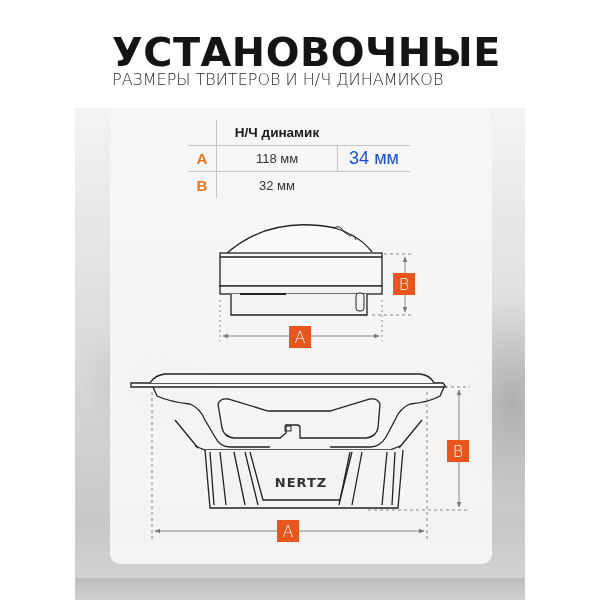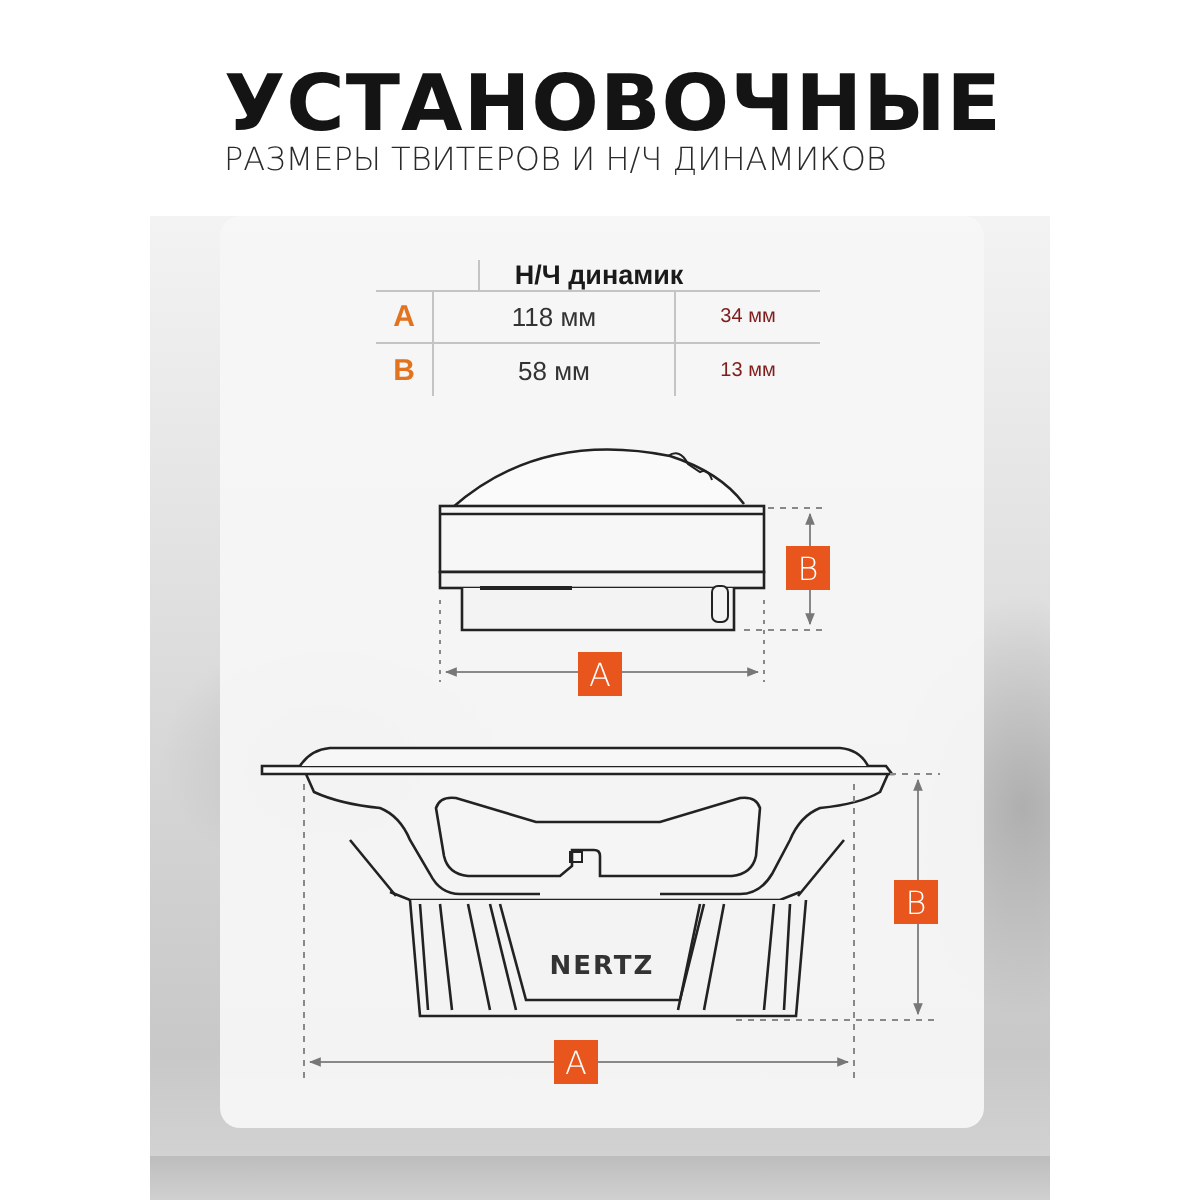--- a/index.html
+++ b/index.html
@@ -30,25 +30,25 @@
     background: linear-gradient(180deg, #bdbdbd, #d0d0d0);
   }
   .panel {
     position: absolute; left: 110px; top: 108px; width: 382px; height: 456px;
     background: rgba(246,246,246,0.93); border-radius: 10px;
   }
 
   
   .spec-table { position: absolute; left: 188px; top: 120px; width: 222px; }
   .spec-table .row { display: flex; height: 26px; align-items: center; }
-  .spec-table .row.header { height: 26px; border-bottom: 1px solid #c4c4c4; flex-direction: column; }
+  .spec-table .row.header { height: 26px; border-bottom: 1px solid #c4c4c4; }
   .spec-table .row.r1 { border-bottom: 1px solid #c4c4c4; }
   .spec-table .c0 { width: 28px; text-align: center; font-weight: bold; color: #e2741f; font-size: 15px; height: 100%; display:flex; align-items:center; justify-content:center; }
   .spec-table .c1 { width: 121px; text-align: center; font-size: 13px; color: #333; border-left: 1px solid #c4c4c4; height: 100%; display:flex; align-items:center; justify-content:center; }
-  .spec-table .c2 { width: 73px; text-align: center; font-size: 10px; color: #7f1d1d; border-left: 1px solid #c4c4c4; height: 100%; display:flex; align-items:center; justify-content:center; }
+  .spec-table .c2 { width: 73px; text-align: center; font-size: 18px; color: #1d4ed8; border-left: 1px solid #c4c4c4; height: 100%; display:flex; align-items:center; justify-content:center; }
   .spec-table .header .c1, .spec-table .header .c2 { font-weight: bold; color: #1a1a1a; font-size: 13.5px; }
 
   .drawing { position: absolute; left: 0; top: 0; width: 600px; height: 600px; }
 
   .dim-label {
     position: absolute; width: 22px; height: 22px; background: #e8561e; color: #fff;
     font-size: 16px; display: flex; align-items: center; justify-content: center;
     font-family: "DejaVu Sans", sans-serif; font-weight: 300;
   }
 </style>
@@ -66,22 +66,21 @@
     <div class="c0"></div>
     <div class="c1">Н/Ч динамик</div>
   </div>
   <div class="row r1">
     <div class="c0">A</div>
     <div class="c1">118 мм</div>
     <div class="c2">34 мм</div>
   </div>
   <div class="row r2">
     <div class="c0">B</div>
-    <div class="c1">58 мм</div>
-    <div class="c2">13 мм</div>
+    <div class="c1">32 мм</div>
   </div>
 </div>
 
 <svg class="drawing" viewBox="0 0 600 600">
   <defs>
     <marker id="arr" viewBox="0 0 10 10" refX="9" refY="5" markerWidth="6" markerHeight="6" orient="auto-start-reverse">
       <path d="M0,1 L10,5 L0,9 z" fill="#777"></path>
     </marker>
   </defs>
 

